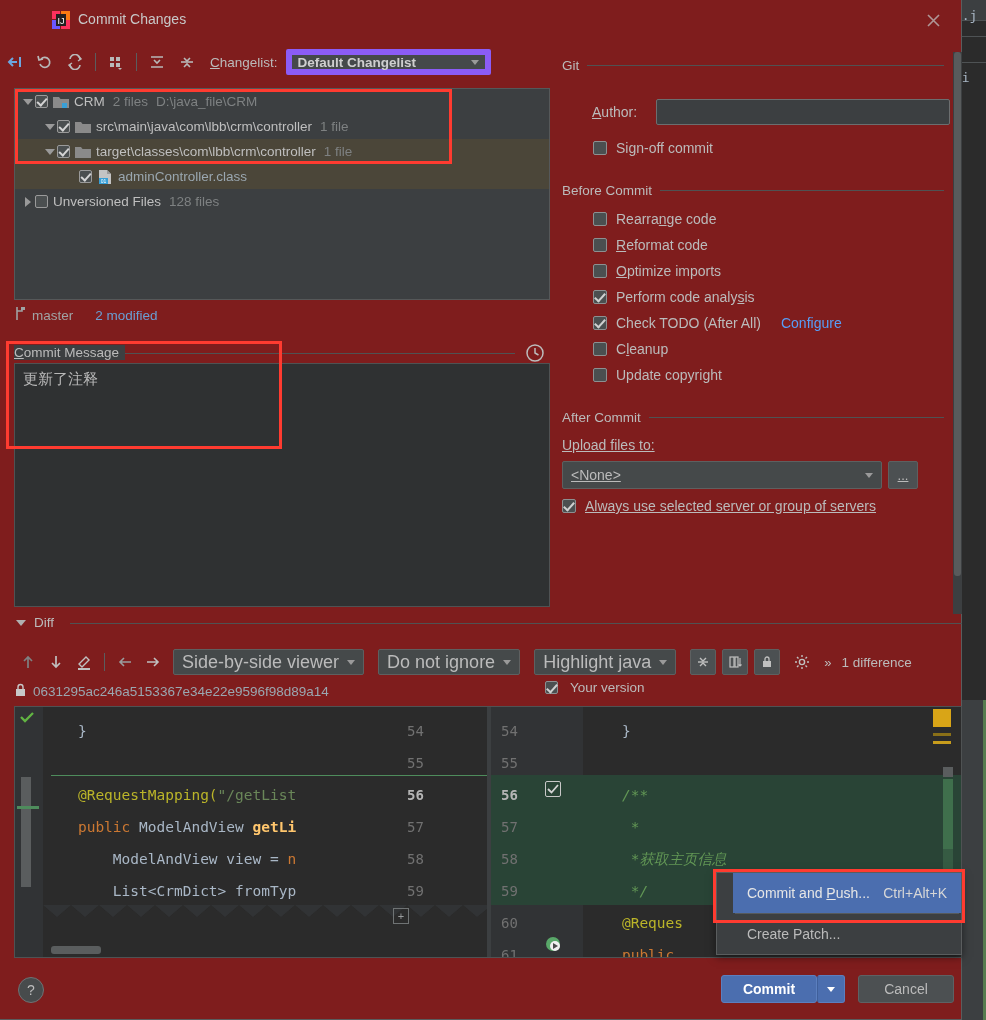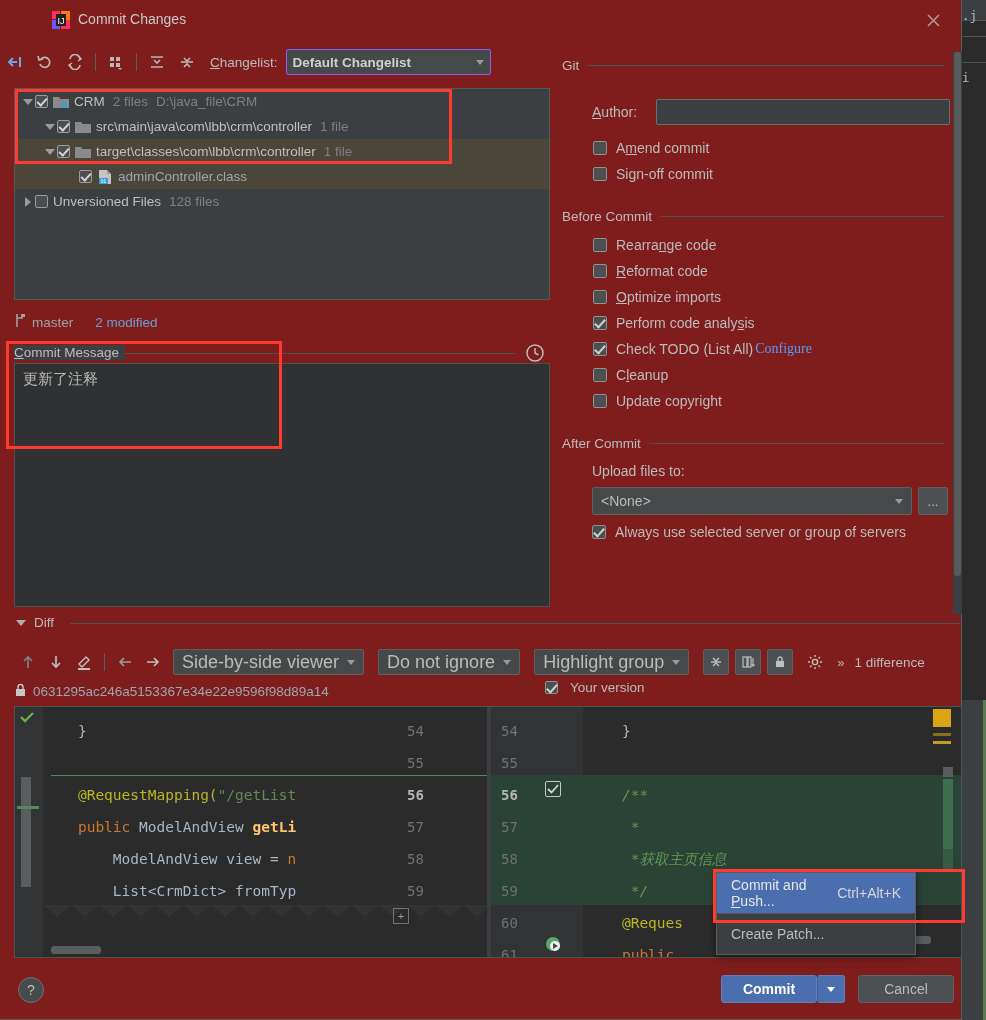--- a/index.html
+++ b/index.html
@@ -33,21 +33,21 @@
   }
   .close-btn svg { opacity:.75; }
 
   
   .toolbar { position:absolute; left:0; top:44px; width:560px; height:36px; display:flex; align-items:center; }
   .tb-icon { width:30px; height:26px; display:flex; align-items:center; justify-content:center; cursor:pointer; }
   .tb-sep { width:1px; height:18px; background:#5a5d5e; margin:0 5px; }
   .cl-label { margin-left:8px; font-size:13.5px; color:#bbb; }
   .cl-label u { text-decoration:underline; }
   .cl-combo {
-    margin-left:8px; width:205px; height:26px; background:#45494a; border:1px solid #8b5cf6;
+    margin-left:8px; width:205px; height:26px; background:#45494a; border:6px solid #8b5cf6;
     border-radius:2px; display:flex; align-items:center; padding:0 6px; cursor:pointer;
   }
   .cl-combo .val { flex:1; font-weight:bold; color:#cfcfcf; font-size:13.5px; }
   .caret { width:0;height:0;border-left:4px solid transparent;border-right:4px solid transparent;border-top:5px solid #9a9a9a; }
 
   
   .tree {
     position:absolute; left:14px; top:88px; width:536px; height:212px;
     background:#3c3f41; border:1px solid #555859; overflow:hidden;
   }
@@ -63,21 +63,21 @@
   }
   .cb.on::after{ content:""; position:absolute; left:3px; top:0px; width:4px; height:8px;
     border:solid #d4d4d4; border-width:0 2px 2px 0; transform:rotate(42deg); }
   .ficon { width:16px;height:14px;margin-right:5px;flex:none; }
   .name { color:#bfbfbf; }
   .name.file { color:#9aa7b0; }
   .meta { color:#7e8182; margin-left:8px; }
   .path { color:#7e8182; margin-left:8px; }
 
   
-  .branchbar { position:absolute; left:14px; top:312px; height:20px; display:flex; align-items:center; font-size:13.5px; }
+  .branchbar { position:absolute; left:14px; top:305px; height:20px; display:flex; align-items:center; font-size:13.5px; }
   .branch-name { color:#a0a3a4; margin-left:6px; }
   .modified { color:#6a9fd4; margin-left:22px; }
 
   
   .cm-title { position:absolute; left:14px; top:345px; font-size:13.5px; color:#bbb; background:#3c3f41; padding-right:6px; z-index:2; }
   .cm-title u { text-decoration:underline; }
   .cm-rule { position:absolute; left:120px; top:353px; width:395px; height:1px; background:#4f5253; }
   .cm-clock{ position:absolute; left:525px; top:343px; width:20px;height:20px; cursor:pointer; }
   .cm-box {
     position:absolute; left:14px; top:363px; width:536px; height:244px;
@@ -146,22 +146,22 @@
   .ann { color:#bbb529; }
   .str { color:#6a8759; }
   .cls { color:#a9b7c6; }
   .mth { color:#ffc66d; font-weight:bold; }
   .cmt { color:#629755; font-style:italic; }
   .brc { color:#a9b7c6; }
   .addbg{ position:absolute; background:#294436; }
 
   
   .ctx {
-    position:absolute; left:716px; top:872px; width:200px;
-    background:#3c3f41; border:1px solid #5a5d5e; box-shadow:0 2px 8px rgba(0,0,0,.5); z-index:40;
+    position:absolute; left:716px; top:872px; width:246px;
+    background:#3c3f41; border:1px solid #5a5d5e; box-shadow:0 2px 8px rgba(0,0,0,.5); z-index:40;padding-left:16px;
   }
   .ctx-item { height:40px; display:flex; align-items:center; padding:0 14px; font-size:14px; color:#bbb; cursor:pointer; }
   .ctx-item.hi { background:#4b6eaf; color:#e6e6e6; }
   .ctx-item u { text-decoration:underline; }
   .ctx-item .sc { margin-left:auto; color:#d7d7d7; }
   .ctx-sep{ height:1px;background:#565a5c;margin:0 2px; }
 
   
   .help {
     position:absolute; left:18px; top:977px; width:26px;height:26px;border-radius:50%;
@@ -371,24 +371,20 @@
         <span class="grp-title">Git</span>
         <span class="grp-rule" style="margin-right:18px;"></span>
       </div>
       <div style="display:flex;align-items:center;margin-top:26px;">
         <span class="field-lbl" style="margin-left:30px;width:64px;"><u>A</u>uthor:</span>
         <span class="txtinput" style="width:294px;" title=""></span>
       </div>
       <div style="margin-top:10px;margin-left:31px;">
         <div class="ck-row">
           <span class="ck"></span>
-          <span class="ck-lbl">A<u>m</u>end commit</span>
-        </div>
-        <div class="ck-row">
-          <span class="ck"></span>
           <span class="ck-lbl">Si<u>g</u>n-off commit</span>
         </div>
       </div>
 
       <div class="grp-head" style="margin-top:22px;">
         <span class="grp-title">Before Commit</span>
         <span class="grp-rule" style="margin-right:18px;"></span>
       </div>
       <div style="margin-top:8px;margin-left:31px;">
         <div class="ck-row">
@@ -402,38 +398,38 @@
         <div class="ck-row">
           <span class="ck"></span>
           <span class="ck-lbl"><u>O</u>ptimize imports</span>
         </div>
         <div class="ck-row">
           <span class="ck on"></span>
           <span class="ck-lbl">Perform code analy<u>s</u>is</span>
         </div>
         <div class="ck-row">
           <span class="ck on"></span>
-          <span class="ck-lbl">Check TODO (List All)</span>
-          <span class="ck-lbl link" style="margin-left:2px;font-family:Liberation Serif, serif;">Configure</span>
+          <span class="ck-lbl">Check TODO (After All)</span>
+          <span class="ck-lbl link" style="margin-left:20px;">Configure</span>
         </div>
         <div class="ck-row">
           <span class="ck"></span>
           <span class="ck-lbl">C<u>l</u>eanup</span>
         </div>
         <div class="ck-row">
           <span class="ck"></span>
           <span class="ck-lbl">Update copyright</span>
         </div>
       </div>
 
       <div class="grp-head" style="margin-top:22px;">
         <span class="grp-title">After Commit</span>
         <span class="grp-rule" style="margin-right:18px;"></span>
       </div>
-      <div style="margin-top:12px;margin-left:30px;">
+      <div style="margin-top:12px;text-decoration:underline;">
         <div class="field-lbl">Upload files to:</div>
         <div style="display:flex;align-items:center;margin-top:8px;">
           <span class="combo" style="width:320px;">
             <span class="val">&lt;None&gt;</span>
             <span class="caret"></span>
           </span>
           <span class="dots-btn" style="margin-left:6px;">...</span>
         </div>
         <div class="ck-row" style="margin-top:4px;">
           <span class="ck on"></span>
@@ -482,21 +478,21 @@
       </span>
       <span class="d-combo">
         <span class="val">Side-by-side viewer</span>
         <span class="caret"></span>
       </span>
       <span class="d-combo" style="margin-left:14px;">
         <span class="val">Do not ignore</span>
         <span class="caret"></span>
       </span>
       <span class="d-combo" style="margin-left:14px;">
-        <span class="val">Highlight group</span>
+        <span class="val">Highlight java</span>
         <span class="caret"></span>
       </span>
       <span class="d-toggle" style="margin-left:14px;">
         <svg width="14" height="14" viewBox="0 0 14 14">
           <path d="M2 7 H12" stroke="#c0c0c0" stroke-width="1.4"></path>
           <path d="M4 3 L7 6 L10 3" stroke="#c0c0c0" stroke-width="1.4" fill="none"></path>
           <path d="M4 11 L7 8 L10 11" stroke="#c0c0c0" stroke-width="1.4" fill="none"></path>
         </svg>
       </span>
       <span class="d-toggle">

